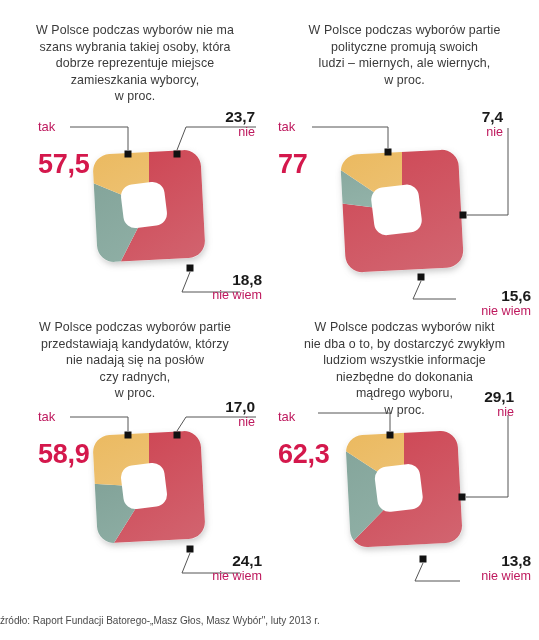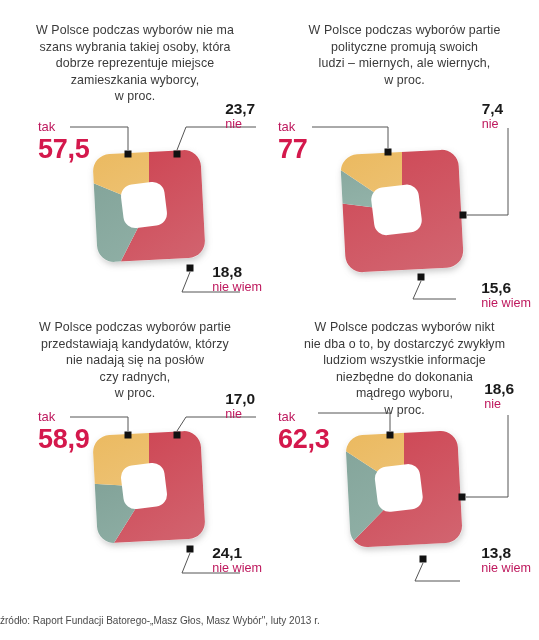--- a/index.html
+++ b/index.html
@@ -76,26 +76,27 @@
   }
   .lbl .val {
     display: block;
     font-weight: bold;
   }
 
   .lbl.yes .val {
     font-size: 27px;
     color: #d4184c;
     letter-spacing: -0.3px;
-    margin-top: 1px;
+    margin-top: 16px;
   }
   .lbl.yes .cat { font-size: 13px; }
 
   .lbl.no, .lbl.dk {
-    text-align: left;
+    text-align: right;
+    margin-top: 8px;
   }
   .lbl.no .val, .lbl.dk .val {
     font-size: 15.5px;
     color: #1a1a1a;
     letter-spacing: -0.1px;
   }
   .lbl.no .cat, .lbl.dk .cat {
     font-size: 12.6px;
     margin-top: 1px;
   }
@@ -332,21 +333,21 @@
           <rect x="188.5" y="188.5" width="7" height="7" fill="#111111"></rect>
           <rect x="149.5" y="250.5" width="7" height="7" fill="#111111"></rect>
         </svg>
       </div>
 
     <div class="lbl yes" style="left:8px; top:105px;">
       <span class="cat">tak</span>
       <span class="val">62,3</span>
     </div>
     <div class="lbl no" style="right:25px; top:76px;">
-      <span class="val">18,6</span>
+      <span class="val">29,1</span>
       <span class="cat">nie</span>
     </div>
     <div class="lbl dk" style="right:8px; top:240px;">
       <span class="val">13,8</span>
       <span class="cat">nie wiem</span>
     </div>
   </div>
 
 </div>
 

